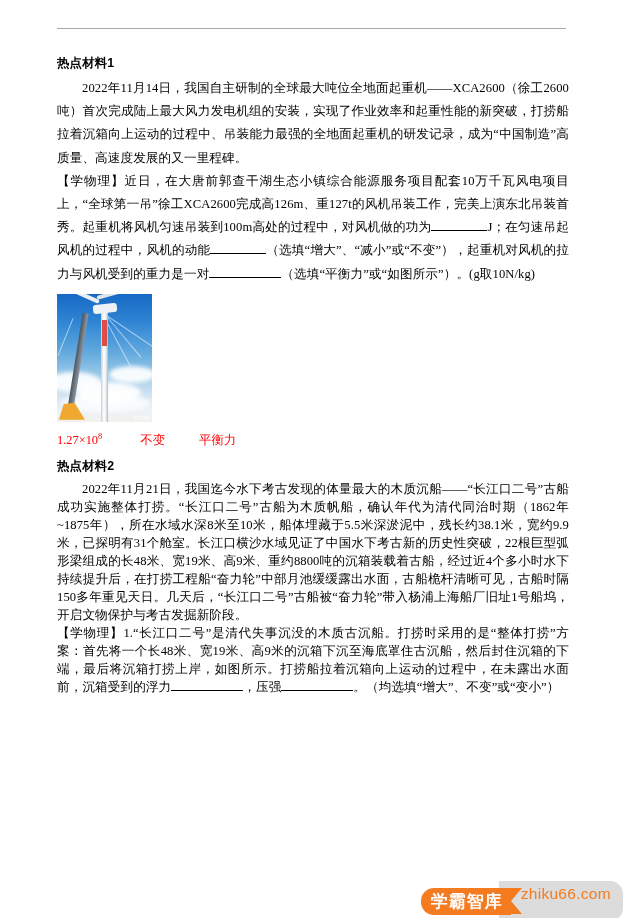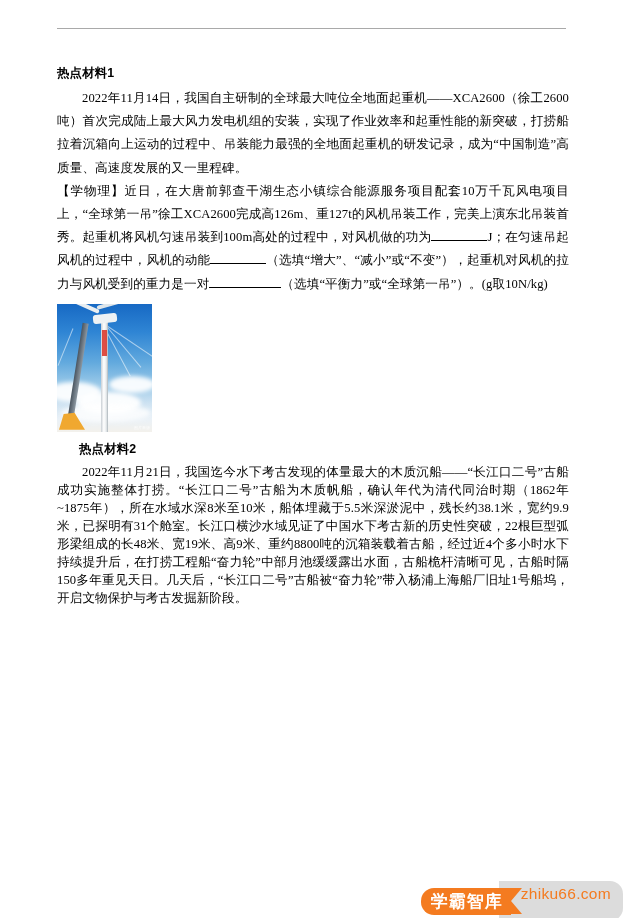--- a/index.html
+++ b/index.html
@@ -23,21 +23,21 @@
     position: absolute;
     left: 57px;
     top: 28px;
     width: 509px;
     height: 1px;
     background: #a9a9a9;
   }
   .content {
     position: absolute;
     left: 57px;
-    top: 65px;
+    top: 55px;
     width: 512px;
   }
   .mat-heading {
     font-family: "Liberation Sans", "DejaVu Sans", sans-serif;
     font-weight: bold;
     font-size: 12.4px;
     line-height: 17px;
     margin: 0 0 5px 0;
     letter-spacing: 0.2px;
   }
@@ -188,21 +188,20 @@
     font-size: 12.4px;
     line-height: 18px;
     white-space: pre;
   }
   .answers .ans { display: inline-block; }
   .ans-gap1 { display: inline-block; width: 38px; }
   .ans-gap2 { display: inline-block; width: 34px; }
   sup { font-size: 8.4px; vertical-align: super; }
   .mat2-heading {
     margin-top: 9px;
-    margin-left: 22px;
   }
   .watermark {
     position: absolute;
     right: 0px;
     bottom: 0px;
     display: flex;
     align-items: center;
     height: 34px;
   }
   .wm-badge {
@@ -248,21 +247,21 @@
 
   <div class="top-rule"></div>
 
   <div class="content">
 
     <p class="mat-heading">热点材料1</p>
 
     <p class="para indent">2022年11月14日，我国自主研制的全球最大吨位全地面起重机——XCA2600（徐工2600吨）首次完成陆上最大风力发电机组的安装，实现了作业效率和起重性能的新突破，打捞船拉着沉箱向上运动的过程中、吊装能力最强的全地面起重机的研发记录，成为“中国制造”高质量、高速度发展的又一里程碑。</p>
 
     <p class="para q">
-      <span>【学物理】</span><span>近日，在大唐前郭查干湖生态小镇综合能源服务项目配套10万千瓦风电项目上，“全球第一吊”徐工XCA2600完成高126m、重127t的风机吊装工作，完美上演东北吊装首秀。起重机将风机匀速吊装到100m高处的过程中，对风机做的功为</span><span class="blank b-md"></span><span>J；在匀速吊起风机的过程中，风机的动能</span><span class="blank b-md"></span><span>（选填“增大”、“减小”或“不变”），起重机对风机的拉力与风机受到的重力是一对</span><span class="blank b-lg"></span><span>（选填“平衡力”或“全球第一吊”）。(g取10N/kg)</span>
+      <span>【学物理】</span><span>近日，在大唐前郭查干湖生态小镇综合能源服务项目配套10万千瓦风电项目上，“全球第一吊”徐工XCA2600完成高126m、重127t的风机吊装工作，完美上演东北吊装首秀。起重机将风机匀速吊装到100m高处的过程中，对风机做的功为</span><span class="blank b-md"></span><span>J；在匀速吊起风机的过程中，风机的动能</span><span class="blank b-md"></span><span>（选填“增大”、“减小”或“不变”），起重机对风机的拉力与风机受到的重力是一对</span><span class="blank b-lg"></span><span>（选填“平衡力”或“如图所示”）。(g取10N/kg)</span>
     </p>
 
     <div class="photo-wrap">
       <div class="photo">
         <div class="cloud c1"></div>
         <div class="cloud c2"></div>
         <div class="cloud c3"></div>
         <div class="cloud c4"></div>
         <div class="guy g1"></div>
         <div class="guy g2"></div>
@@ -272,25 +271,29 @@
         <div class="tower"></div>
         <div class="banner"></div>
         <div class="nacelle"></div>
         <div class="blade1"></div>
         <div class="blade2"></div>
         <div class="crane-base"></div>
         <div class="photo-credit">图片来源</div>
       </div>
     </div>
 
+    <p class="answers"><span class="ans"><span>1.27×10</span><sup>8</sup></span><span class="ans-gap1"></span><span class="ans">不变</span><span class="ans-gap2"></span><span class="ans">平衡力</span></p>
 
     <p class="mat-heading mat2-heading">热点材料2</p>
 
     <p class="para indent tight">2022年11月21日，我国迄今水下考古发现的体量最大的木质沉船——“长江口二号”古船成功实施整体打捞。“长江口二号”古船为木质帆船，确认年代为清代同治时期（1862年~1875年），所在水域水深8米至10米，船体埋藏于5.5米深淤泥中，残长约38.1米，宽约9.9米，已探明有31个舱室。长江口横沙水域见证了中国水下考古新的历史性突破，22根巨型弧形梁组成的长48米、宽19米、高9米、重约8800吨的沉箱装载着古船，经过近4个多小时水下持续提升后，在打捞工程船“奋力轮”中部月池缓缓露出水面，古船桅杆清晰可见，古船时隔150多年重见天日。几天后，“长江口二号”古船被“奋力轮”带入杨浦上海船厂旧址1号船坞，开启文物保护与考古发掘新阶段。</p>
 
+    <p class="para q tight">
+      <span>【学物理】</span><span>1.“长江口二号”是清代失事沉没的木质古沉船。打捞时采用的是“整体打捞”方案：首先将一个长48米、宽19米、高9米的沉箱下沉至海底罩住古沉船，然后封住沉箱的下端，最后将沉箱打捞上岸，如图所示。打捞船拉着沉箱向上运动的过程中，在未露出水面前，沉箱受到的浮力</span><span class="blank b-lg"></span><span>，压强</span><span class="blank b-lg"></span><span>。（均选填“增大”、不变”或“变小”）</span>
+    </p>
 
   </div>
 
   <div class="watermark">
     <span class="wm-badge">学霸智库</span>
     <span class="wm-url">zhiku66.com</span>
   </div>
 
 </div>
 

